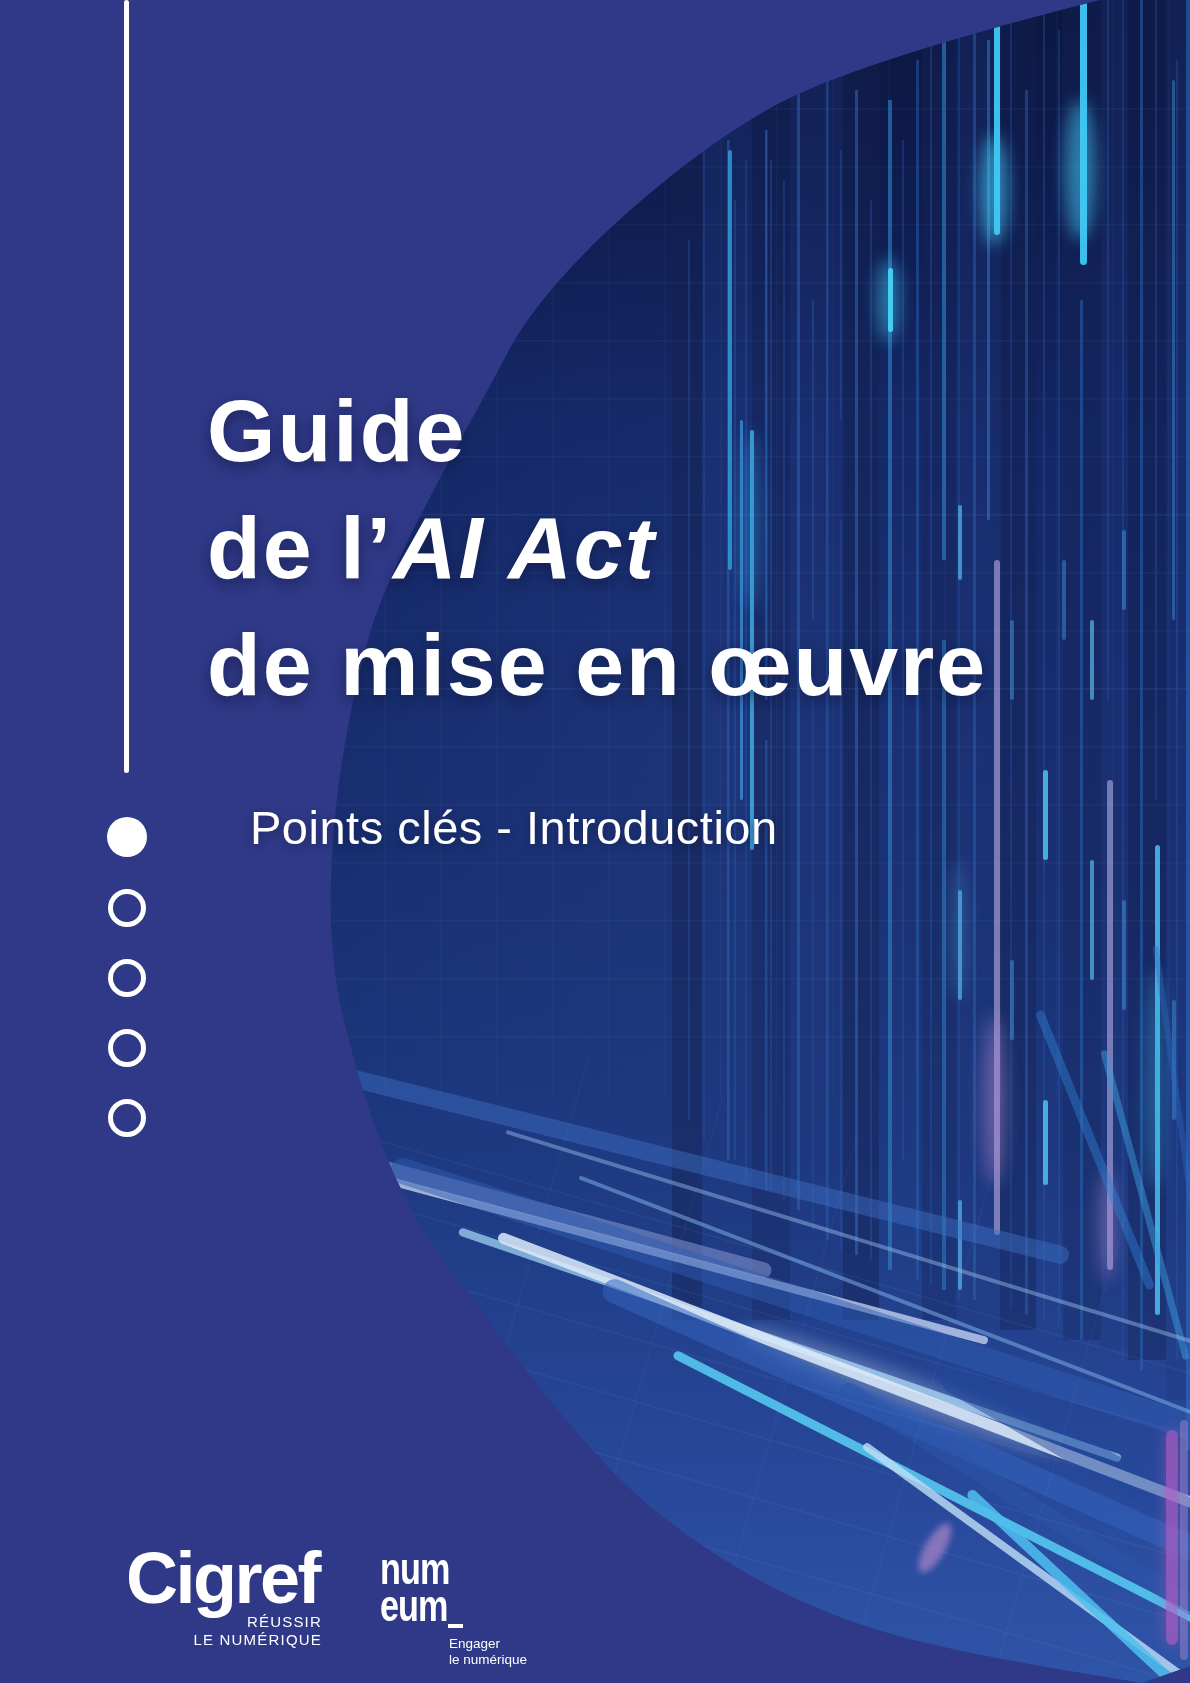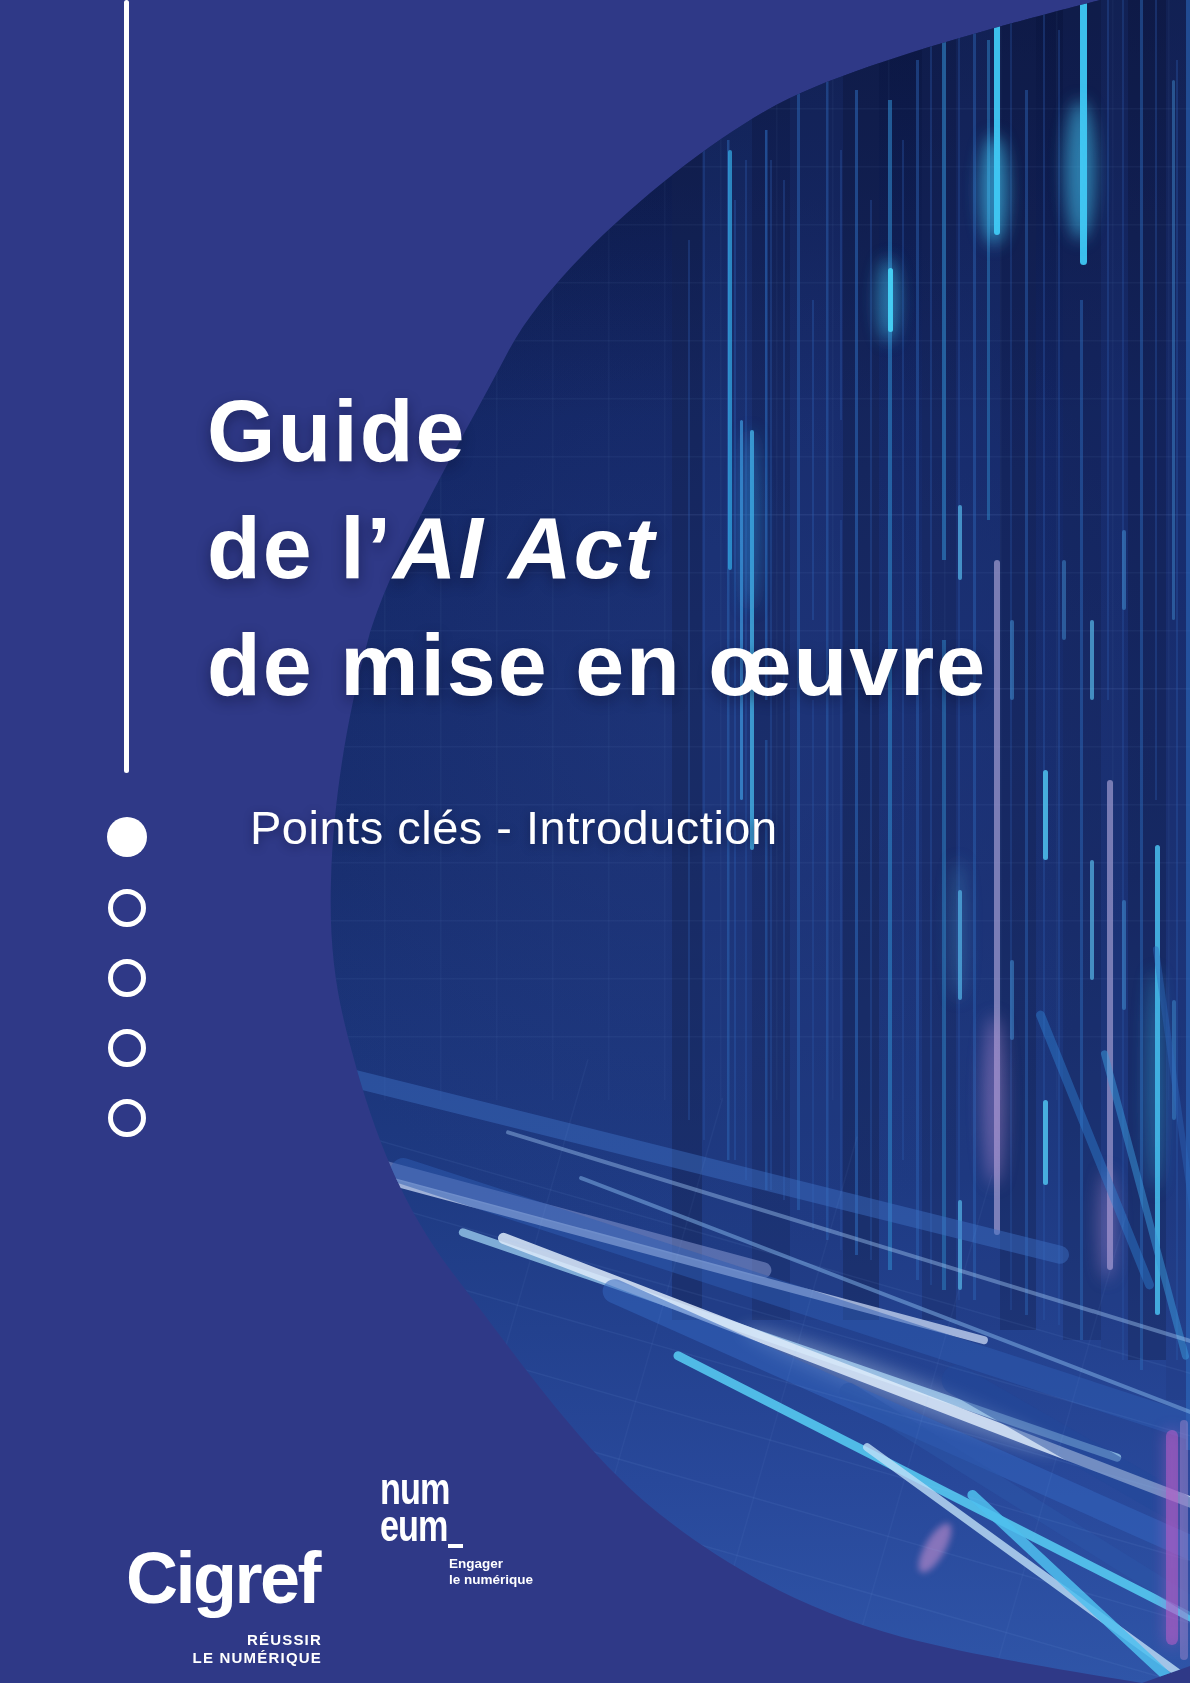--- a/index.html
+++ b/index.html
@@ -29,28 +29,28 @@
   .title-block h1 em{font-style:italic}
   .subtitle{
     position:absolute; left:250px; top:800px; font-size:47px; line-height:56px;
     font-weight:500; letter-spacing:.5px; white-space:nowrap;
     text-shadow:0 3px 10px rgba(10,14,45,.4);
     text-align:center;
   }
   
   .cigref{position:absolute; left:126px; top:1546px; width:196px}
   .cigref .word{font-size:72px; font-weight:700; letter-spacing:-2.5px; line-height:64px}
-  .cigref .tag{margin-top:21px; text-align:right; font-size:15px; line-height:18px; letter-spacing:1.2px; font-weight:700}
-  .numeum{position:absolute; left:380px; top:1470px; width:180px}
+  .cigref .tag{margin-top:3px; text-align:right; font-size:15px; line-height:18px; letter-spacing:1.2px; font-weight:400}
+  .numeum{position:absolute; left:380px; top:1550px; width:180px}
   .numeum .mark{
     font-size:36px; font-weight:700; line-height:30px; letter-spacing:-1px;
     transform:scale(.95,1.25); transform-origin:left top;
   }
   .numeum .underscore{position:absolute; left:68px; top:74px; width:15px; height:4px; background:var(--text)}
-  .numeum .tag{position:absolute; left:69px; top:86px; font-size:13.5px; line-height:15.5px; font-weight:700; white-space:nowrap}
+  .numeum .tag{position:absolute; left:69px; top:86px; font-size:13.5px; line-height:15.5px; font-weight:400; white-space:nowrap}
 </style>
 </head>
 <body>
 
 <div class="page">
 
   <svg class="hero" viewBox="0 0 1190 1683" aria-hidden="true">
     <defs>
       <clipPath id="blobClip">
         <path d="M 1100,0

